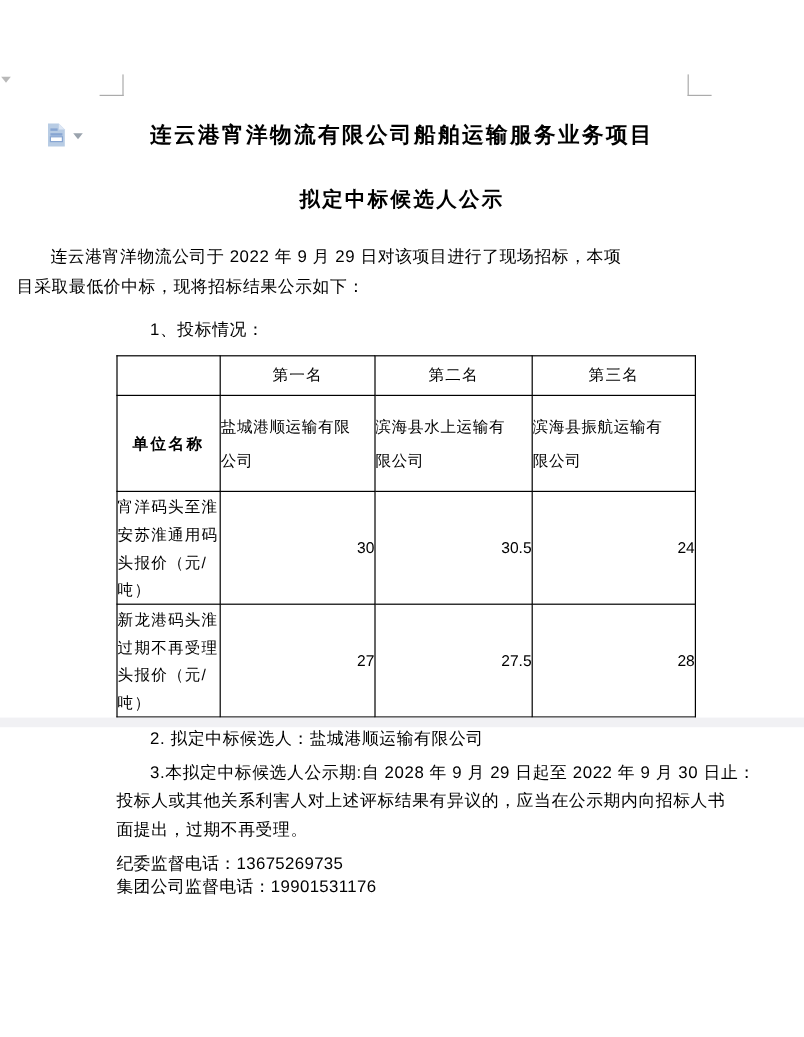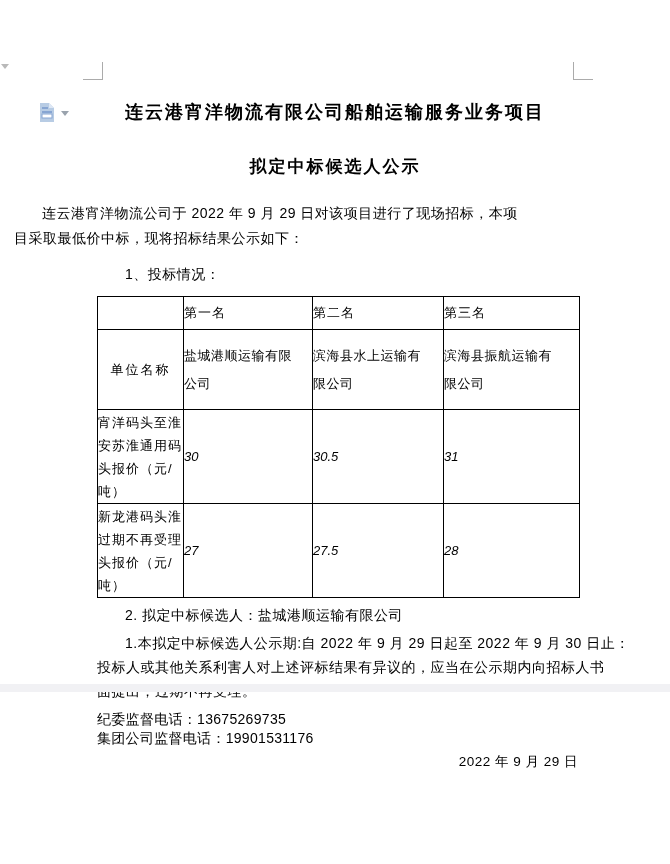--- a/index.html
+++ b/index.html
@@ -5,21 +5,21 @@
   html, body {
     margin: 0; padding: 0;
     width: 670px; height: 864px;
     overflow: hidden;
     background: #ffffff;
     font-family: "Liberation Sans", sans-serif;
     color: #000;
   }
   .page {
     position: relative;
-    width: 670px; height: 692px;
+    width: 670px; height: 606px;
     background: #ffffff;
   }
   
   .crop-mark { position: absolute; width: 19px; height: 17px; }
   .crop-mark.left  { left: 83px;  top: 62px; border-right: 1px solid #ababab; border-bottom: 1px solid #ababab; }
   .crop-mark.right { left: 573px; top: 62px; border-left: 1px solid #ababab; border-bottom: 1px solid #ababab; }
   .edge-artifact {
     position: absolute; left: 1px; top: 64px;
     width: 0; height: 0;
     border-left: 4px solid transparent; border-right: 4px solid transparent;
@@ -74,31 +74,31 @@
     width: 482px;
   }
   table.bid td {
     border: 1px solid #000;
     font-size: 13px;
     vertical-align: middle;
     overflow: hidden;
     white-space: pre-line;
     padding: 0;
   }
-  td.h-cell   { height: 32px; letter-spacing: 1px; }
+  td.h-cell   { height: 32px; text-align: center; letter-spacing: 1px; }
   td.unit-row { height: 79px; }
   td.price-row{ height: 93px; }
-  td.c-label  { text-align: center; letter-spacing: 2px; }
+  td.c-label  { text-align: center; letter-spacing: 2px; font-weight: bold; }
   td.c-label-long {
     text-align: left; vertical-align: middle;
     padding: 4px 2px 4px 3px;
     font-size: 12.5px; letter-spacing: 1px; line-height: 23px;
   }
   td.c-company { text-align: left; line-height: 28px; letter-spacing: 0.5px; }
-  td.c-value   { text-align: left; font-style: italic; }
+  td.c-value   { text-align: right; }
   
   .page-gap {
     position: absolute; left: 0; bottom: 0;
     width: 670px; height: 8px;
     background: #f1f1f4;
   }
 </style>
 </head>
 <body>
 
@@ -149,40 +149,39 @@
         <td class="unit-row c-company">滨海县振航运输有
 限公司</td>
       </tr>
       <tr>
         <td class="price-row c-label-long">宵洋码头至淮
 安苏淮通用码
 头报价（元/
 吨）</td>
         <td class="price-row c-value">30</td>
         <td class="price-row c-value">30.5</td>
-        <td class="price-row c-value">31</td>
+        <td class="price-row c-value">24</td>
       </tr>
       <tr>
         <td class="price-row c-label-long">新龙港码头淮
 过期不再受理
 头报价（元/
 吨）</td>
         <td class="price-row c-value">27</td>
         <td class="price-row c-value">27.5</td>
         <td class="price-row c-value">28</td>
       </tr>
     </tbody>
   </table>
 
   <p class="para indent p-sec2">2.  拟定中标候选人：盐城港顺运输有限公司</p>
-  <p class="para indent p-sec3">1.本拟定中标候选人公示期:自 2022 年 9 月 29 日起至 2022 年 9 月 30 日止：
+  <p class="para indent p-sec3">3.本拟定中标候选人公示期:自 2028 年 9 月 29 日起至 2022 年 9 月 30 日止：
 投标人或其他关系利害人对上述评标结果有异议的，应当在公示期内向招标人书
 面提出，过期不再受理。</p>
 
   <p class="para p-phone first">纪委监督电话：13675269735</p>
   <p class="para p-phone">集团公司监督电话：19901531176</p>
 
   <div class="sig-block">
-    <div>2022 年 9 月 29 日</div>
   </div>
 
   <div class="page-gap"></div>
 </div>
 
 </body></html>

